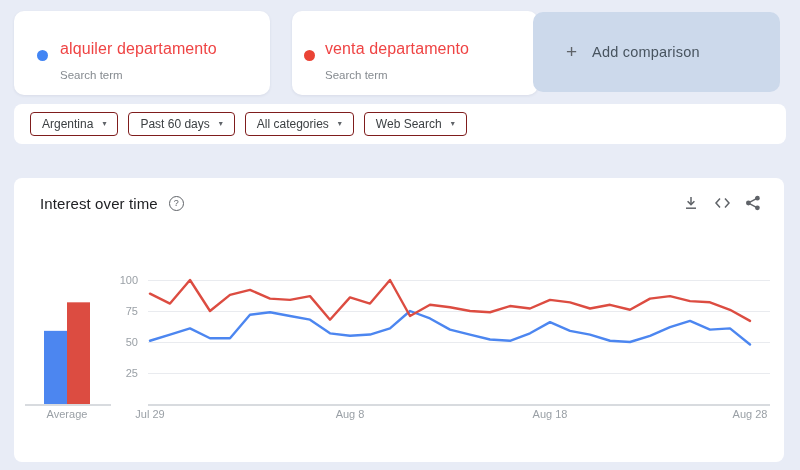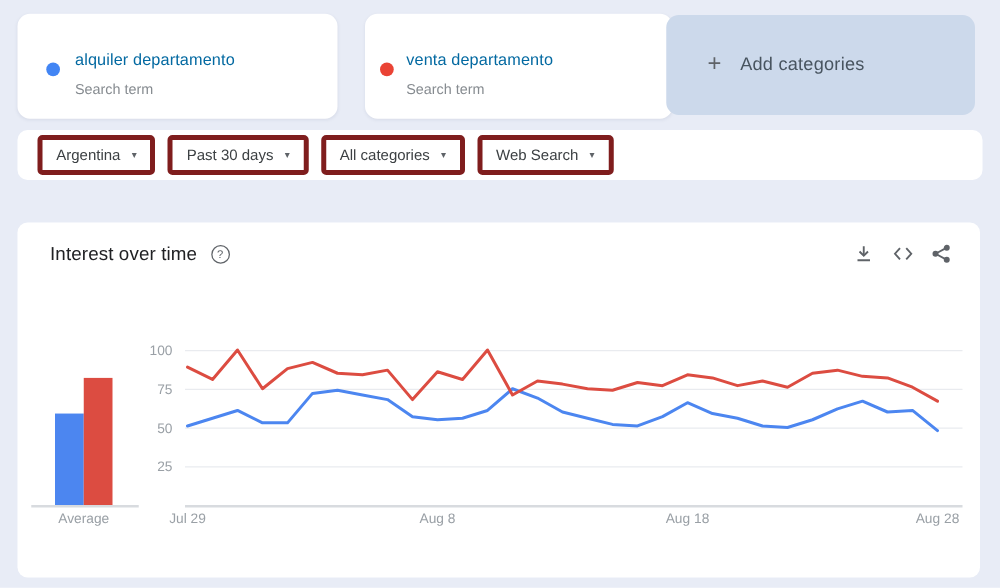--- a/index.html
+++ b/index.html
@@ -10,32 +10,32 @@
   .term-card{position:absolute;top:11px;height:84px;background:#fff;border-radius:10px;
              box-shadow:0 1px 3px rgba(23,43,77,.08);cursor:pointer;}
   .card1{left:14px;width:256px;}
   .card2{left:292px;width:246px;}
   .dot{position:absolute;width:11px;height:11px;border-radius:50%;top:39px;}
   .card1 .dot{left:23px;}
   .card2 .dot{left:12px;}
   .term-texts{position:absolute;top:29px;}
   .card1 .term-texts{left:46px;}
   .card2 .term-texts{left:33px;}
-  .term-title{font-size:13px;color:#0369a1;letter-spacing:.1px;}
+  .term-title{font-size:16px;color:#ef4444;letter-spacing:.1px;}
   .term-sub{font-size:11.5px;color:#868b90;margin-top:11px;}
 
   .add-card{position:absolute;left:533px;top:12px;width:247px;height:80px;background:#ccd9eb;
             border-radius:10px;display:flex;align-items:center;cursor:pointer;}
   .add-card .plus{font-size:19px;color:#5f6368;margin-left:33px;font-weight:400;}
   .add-card .add-label{font-size:14.5px;color:#48545f;margin-left:15px;letter-spacing:.2px;}
 
   
   .filter-bar{position:absolute;left:14px;top:104px;width:772px;height:40px;background:#fff;
               border-radius:8px;display:flex;align-items:center;padding-left:16px;box-sizing:border-box;gap:10px;}
-  .filter-pill{display:flex;align-items:center;gap:9px;height:32px;padding:1px 11px;border:4px solid #7f1d1d;
+  .filter-pill{display:flex;align-items:center;gap:9px;height:24px;padding:1px 11px;border:1px solid #7f1d1d;
                border-radius:4px;background:#fff;font-size:12px;color:#3c4043;cursor:pointer;
                font-family:inherit;justify-content:center;}
   .filter-pill .caret{font-size:8px;color:#5f6368;line-height:1;}
 
   
   .chart-panel{position:absolute;left:14px;top:178px;width:770px;height:284px;background:#fff;border-radius:8px;}
   .panel-header{position:absolute;left:26px;right:22px;top:16px;display:flex;align-items:center;}
   .panel-title{font-size:15px;color:#202124;letter-spacing:.1px;}
   .help{width:13px;height:13px;border:1.3px solid #5f6368;border-radius:50%;color:#5f6368;
         font-size:9px;display:flex;align-items:center;justify-content:center;margin-left:11px;cursor:pointer;}
@@ -61,30 +61,30 @@
   <div class="term-card card2">
     <span class="dot" style="background: rgb(234, 67, 53);"></span>
     <div class="term-texts">
       <div class="term-title">venta departamento</div>
       <div class="term-sub">Search term</div>
     </div>
   </div>
 
   <div class="add-card">
     <span class="plus">+</span>
-    <span class="add-label">Add categories</span>
+    <span class="add-label">Add comparison</span>
   </div>
 
   <div class="filter-bar">
     <button class="filter-pill">
       <span>Argentina</span>
       <span class="caret">▾</span>
     </button>
     <button class="filter-pill">
-      <span>Past 30 days</span>
+      <span>Past 60 days</span>
       <span class="caret">▾</span>
     </button>
     <button class="filter-pill">
       <span>All categories</span>
       <span class="caret">▾</span>
     </button>
     <button class="filter-pill">
       <span>Web Search</span>
       <span class="caret">▾</span>
     </button>

